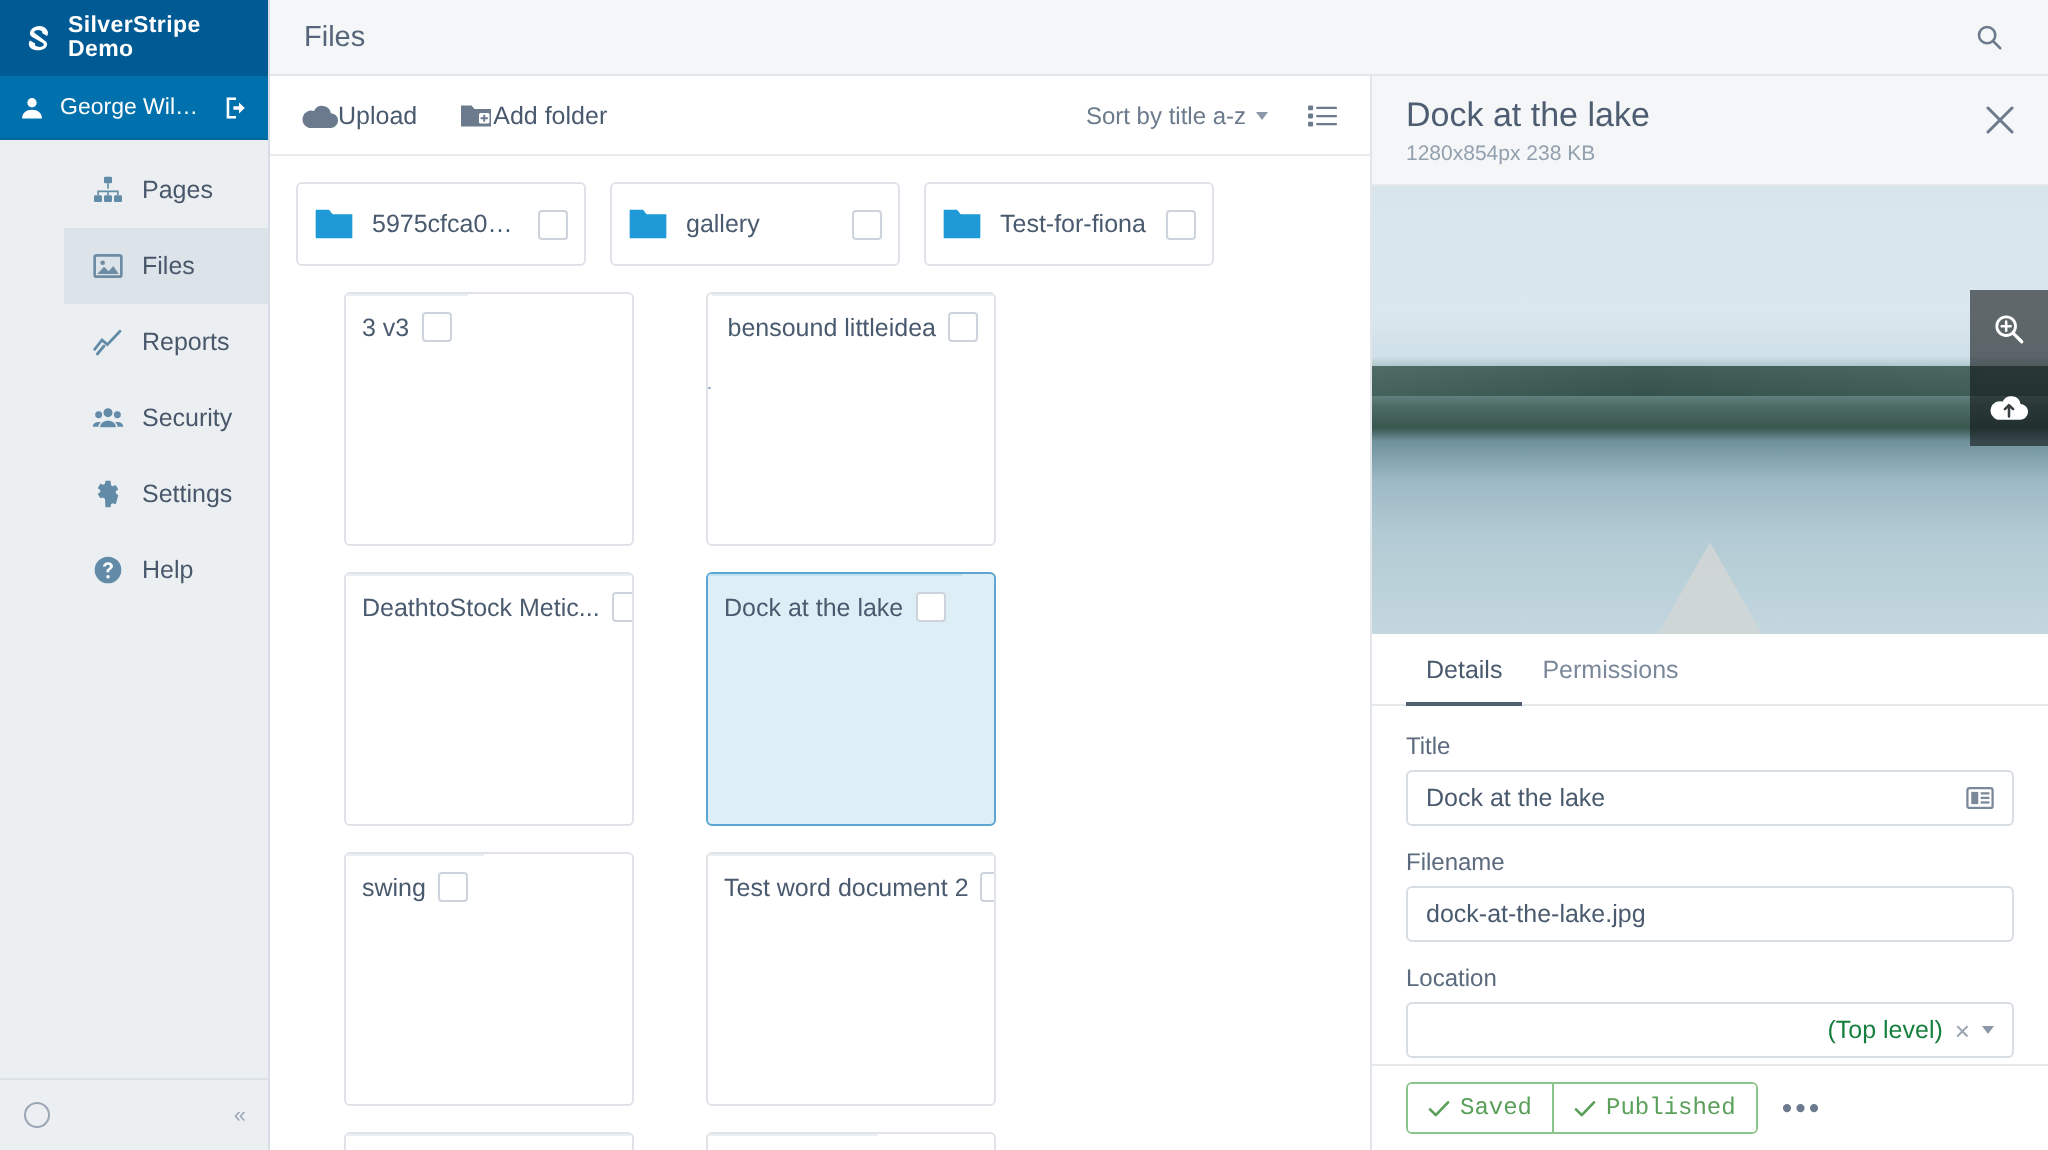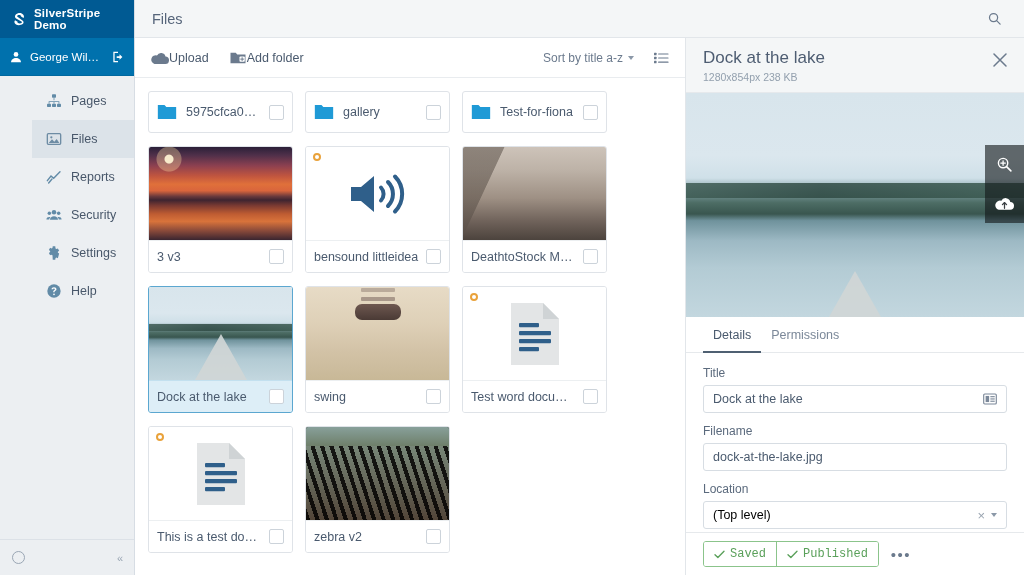--- a/index.html
+++ b/index.html
@@ -23,21 +23,21 @@
   }
   .brand {
     height: 38px; background: #005a93;
     display: flex; align-items: center; gap: 7px;
     padding: 0 10px; color: #fff;
     font-weight: bold; font-size: 11.5px;
     letter-spacing: .2px;
   }
   .brand .logo { width: 17px; height: 17px; flex: 0 0 17px; }
   .userbar {
-    height: 38px; background: #0071ad;
+    height: 32px; background: #0071ad;
     display: flex; align-items: center; gap: 7px;
     padding: 0 9px; color: #fff; font-size: 11.5px;
     border-bottom: 1px solid #00689f;
   }
   .userbar .uname { flex: 1; white-space: nowrap; overflow: hidden; text-overflow: ellipsis; }
   .userbar .ic { width: 14px; height: 14px; flex: 0 0 14px; display: block; }
   .nav { padding-top: 6px; flex: 1; padding-left: 32px; }
   .nav-item {
     display: flex; align-items: center; gap: 9px;
     height: 38px; padding: 0 11px;
@@ -92,21 +92,21 @@
     background: #fff;
   }
   .tile {
     width: 145px; margin: 0 12px 13px 0;
     border: 1px solid #dfe3e8; border-radius: 3px;
     background: #fff; cursor: pointer; position: relative;
     overflow: hidden;
   }
   .tile.folder { height: 42px; display: flex; align-items: center; padding: 0 8px; gap: 9px; }
   .tile.folder .fname { flex:1; font-size: 12.5px; color: #4a5a6e; white-space:nowrap; overflow:hidden; text-overflow:ellipsis; }
-  .tile.file { height: 127px; display: flex; flex-direction: column; }
+  .tile.file { height: 127px; display: flex; flex-direction: row; margin-left: 24px; }
   .thumb { height: 94px; background: #fff; position: relative; overflow: hidden; }
   .tile .label {
     height: 32px; border-top: 1px solid #eceff1;
     display: flex; align-items: center; padding: 0 8px; gap: 6px;
     background: #fff;
   }
   .tile .label .lname { flex:1; font-size:12.5px; color:#4a5a6e; white-space:nowrap; overflow:hidden; text-overflow:ellipsis; }
   .cb { width: 15px; height: 15px; border: 1px solid #ccd3da; border-radius: 2px; background: #fff; flex:0 0 15px; }
   .tile.selected { border: 1px solid #5ba7d0; background: #ddeef7; }
   .tile.selected .label { background: #ddeef7; border-top-color: #c3e0ef; }
@@ -195,21 +195,21 @@
   .tab.active { color: #4a5a6e; border-bottom-color: #4f6072; }
   .form { padding: 13px 17px 0; flex:1; overflow:hidden; background:#fff; }
   .fgroup { margin-bottom: 11px; }
   .flabel { font-size: 12px; color: #5b6a7d; margin-bottom: 5px; }
   .finput {
     height: 28px; border: 1px solid #d7dde3; border-radius: 3px;
     display:flex; align-items:center; padding: 0 9px;
     font-size: 12.5px; color: #4a5a6e; background:#fff; gap:6px;
   }
   .finput .val { flex:1; white-space:nowrap; overflow:hidden; text-overflow:ellipsis; }
-  .finput .ph { color:#000000; }
+  .finput .ph { color:#15803d;text-align:right; }
   .finput .clr { color:#99a4b0; font-size: 13px; cursor:pointer; }
   .detail-foot {
     border-top: 1px solid #e6e9ec; background:#fff;
     padding: 8px 17px; display:flex; align-items:center; gap: 12px;
     flex: 0 0 auto;
   }
   .btngrp { display:flex; border:1px solid #8bc48b; border-radius:3px; overflow:hidden;font-family:Liberation Mono, monospace; }
   .btngrp .b {
     display:flex; align-items:center; gap:5px;
     padding: 5px 10px; font-size: 12px; color:#5aa05a;

